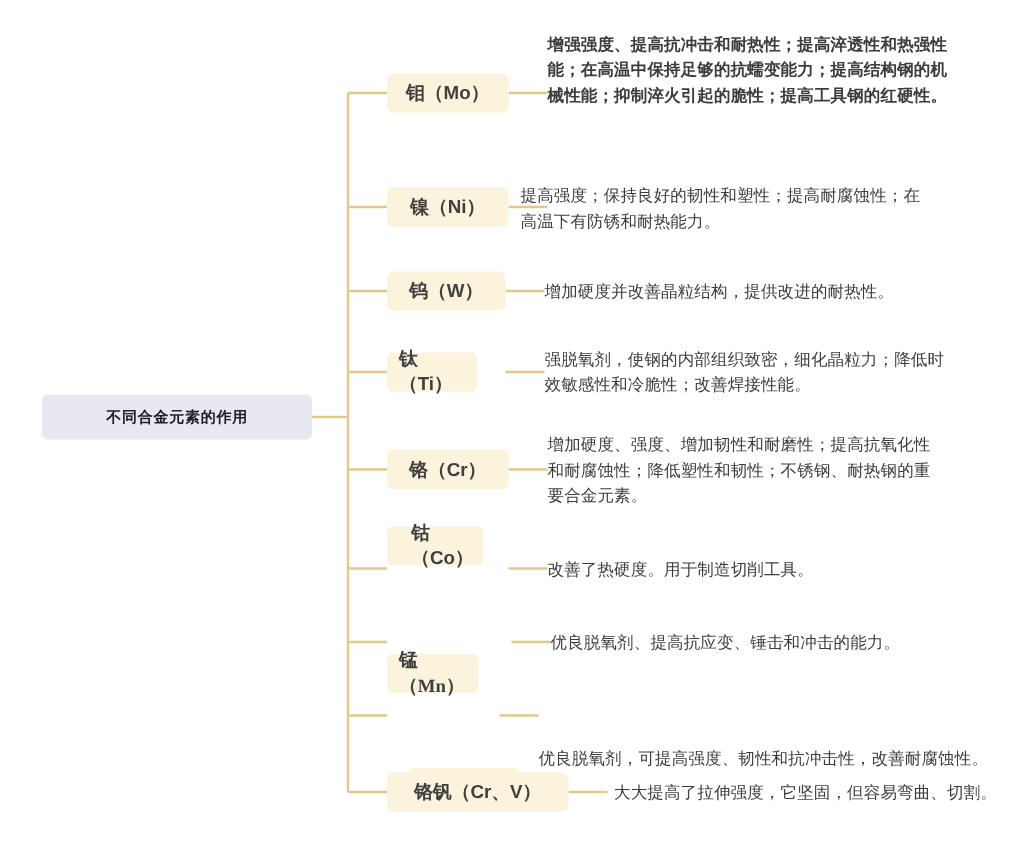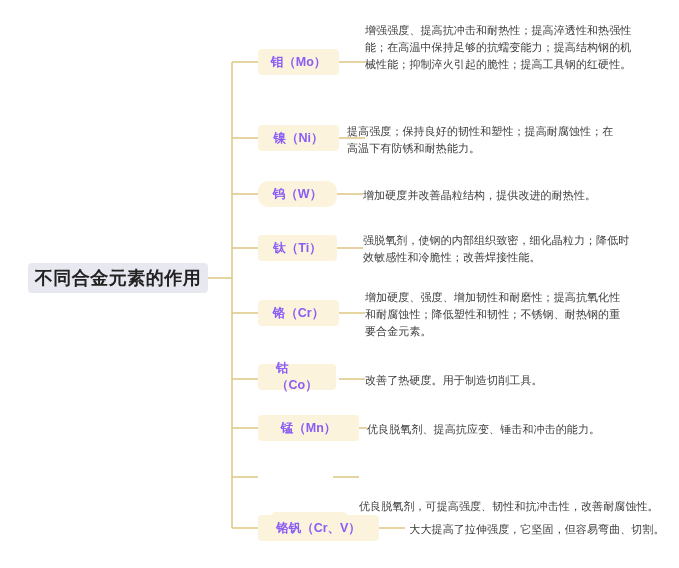--- a/index.html
+++ b/index.html
@@ -30,39 +30,39 @@
     position: absolute;
     left: 28px;
     top: 263px;
     width: 180px;
     height: 30px;
     background: #e8e8f0;
     border-radius: 4px;
     display: flex;
     align-items: center;
     justify-content: center;
-    font-size: 18px;
+    font-size: 10px;
     font-weight: bold;
     color: #222222;
     letter-spacing: 0.5px;
   }
   .branch {
     position: absolute;
   }
   .branch-label {
     position: absolute;
     background: #fbf3dc;
     border-radius: 4px;
     height: 26px;
     display: flex;
     align-items: center;
     justify-content: center;
     font-size: 12.5px;
     font-weight: bold;
-    color: #8b5cf6;
+    color: #404040;
     box-sizing: border-box;
     padding: 0 8px;
   }
   .branch-text {
     position: absolute;
     font-size: 11px;
     line-height: 17px;
     color: #3c3c3c;
     letter-spacing: 0.1px;
   }
@@ -96,50 +96,50 @@
     <path d="M 339 379 L 365 379" fill="none" stroke="#e0c98a" stroke-width="1.6"></path>
     <path d="M 341 428 L 367 428" fill="none" stroke="#e0c98a" stroke-width="1.6"></path>
     <path d="M 333 477 L 359 477" fill="none" stroke="#e0c98a" stroke-width="1.6"></path>
     <path d="M 379 528 L 405 528" fill="none" stroke="#e0c98a" stroke-width="1.6"></path>
   </svg>
 
   <div class="root-node">不同合金元素的作用</div>
 
   <div class="branch">
     <div class="branch-label" style="left:258px; top:49px; width:81px;">钼（Mo）</div>
-    <div class="branch-text" style="left:365px; top:22px; width:268px;">增强强度、提高抗冲击和耐热性；提高淬透性和热强性能；在高温中保持足够的抗蠕变能力；提高结构钢的机械性能；抑制淬火引起的脆性；提高工具钢的红硬性。</div>
+    <div class="branch-text" style="left:365px; top:22px; width:268px;font-weight:bold;">增强强度、提高抗冲击和耐热性；提高淬透性和热强性能；在高温中保持足够的抗蠕变能力；提高结构钢的机械性能；抑制淬火引起的脆性；提高工具钢的红硬性。</div>
   </div>
 
   <div class="branch">
     <div class="branch-label" style="left:258px; top:125px; width:81px;">镍（Ni）</div>
     <div class="branch-text" style="left:347px; top:123px; width:268px;">提高强度；保持良好的韧性和塑性；提高耐腐蚀性；在高温下有防锈和耐热能力。</div>
   </div>
 
   <div class="branch">
-    <div class="branch-label" style="left:258px; top:181px; width:79px;border-radius:10px;">钨（W）</div>
+    <div class="branch-label" style="left:258px; top:181px; width:79px;">钨（W）</div>
     <div class="branch-text" style="left:363px; top:187px; width:280px;">增加硬度并改善晶粒结构，提供改进的耐热性。</div>
   </div>
 
   <div class="branch">
-    <div class="branch-label" style="left:258px; top:235px; width:79px;">钛（Ti）</div>
+    <div class="branch-label" style="left:258px; top:235px; width:60px;">钛（Ti）</div>
     <div class="branch-text" style="left:363px; top:232px; width:272px;">强脱氧剂，使钢的内部组织致密，细化晶粒力；降低时效敏感性和冷脆性；改善焊接性能。</div>
   </div>
 
   <div class="branch">
     <div class="branch-label" style="left:258px; top:300px; width:81px;">铬（Cr）</div>
     <div class="branch-text" style="left:365px; top:289px; width:262px;">增加硬度、强度、增加韧性和耐磨性；提高抗氧化性和耐腐蚀性；降低塑性和韧性；不锈钢、耐热钢的重要合金元素。</div>
   </div>
 
   <div class="branch">
-    <div class="branch-label" style="left:258px; top:364px; width:78px;padding-left:18px;">钴（Co）</div>
+    <div class="branch-label" style="left:258px; top:351px; width:64px;padding-left:18px;">钴（Co）</div>
     <div class="branch-text" style="left:365px; top:372px; width:280px;">改善了热硬度。用于制造切削工具。</div>
   </div>
 
   <div class="branch">
-    <div class="branch-label" style="left:258px; top:415px; width:101px;">锰（Mn）</div>
+    <div class="branch-label" style="left:258px; top:436px; width:61px;font-family:Liberation Serif, serif;">锰（Mn）</div>
     <div class="branch-text" style="left:367px; top:421px; width:290px;">优良脱氧剂、提高抗应变、锤击和冲击的能力。</div>
   </div>
 
   <div class="branch">
     <div class="branch-label" style="left:272px; top:464px; width:75px;margin-top:48px;">钒（V）</div>
     <div class="branch-text" style="left:359px; top:470px; width:300px;margin-top:28px;">优良脱氧剂，可提高强度、韧性和抗冲击性，改善耐腐蚀性。</div>
   </div>
 
   <div class="branch">
     <div class="branch-label" style="left:258px; top:515px; width:121px;">铬钒（Cr、V）</div>

